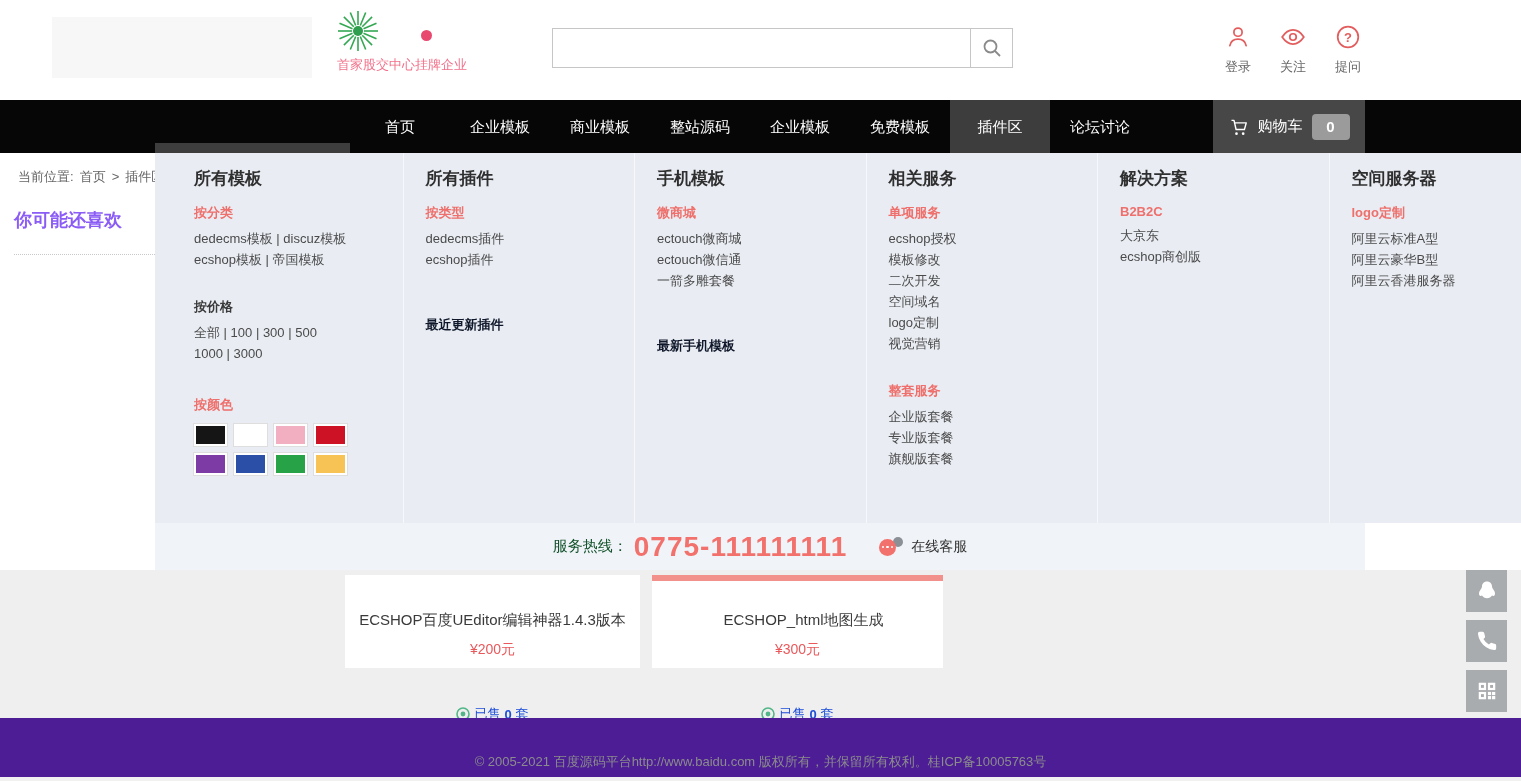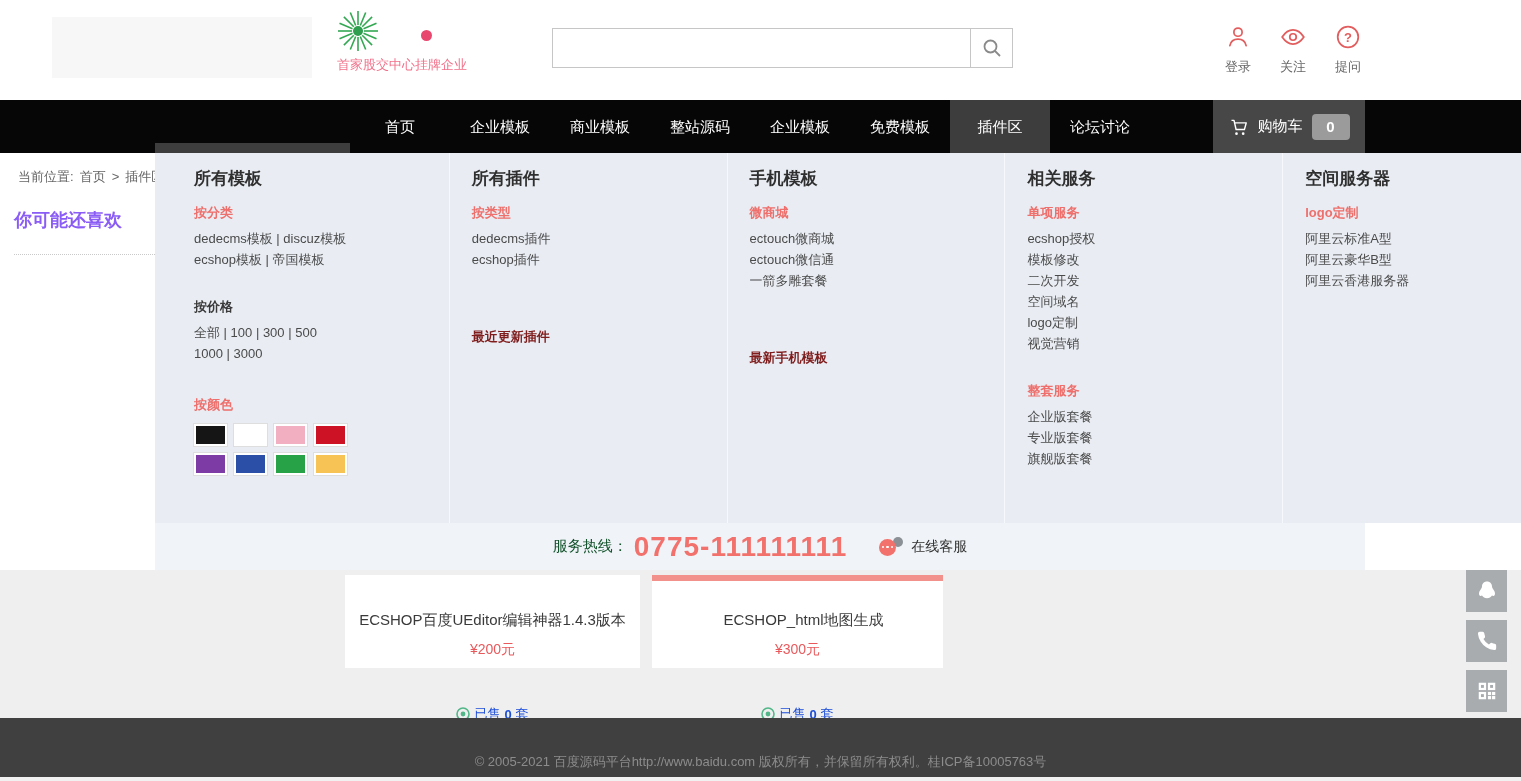--- a/index.html
+++ b/index.html
@@ -41,21 +41,21 @@
   .results .cnt { color:#e9595c; }
   .results-line { position:absolute; left:1378px; top:252px; width:143px; height:1px; background:#ececec; }
   
   .mega { position:absolute; left:155px; top:153px; width:1405px; height:370px; background:#e9edf3; display:flex; z-index:5;padding-left:17px; }
   .mcol { flex:1; padding:14px 0 0 22px; border-right:1px solid #f6f8fb; }
   .mcol:last-child { border-right:none; }
   .mcol h3 { font-size:17px; font-weight:600; color:#2f2f2f; margin-bottom:14px; }
   .mg-label { font-size:13px; font-weight:bold; color:#ee6f6b; margin:28px 0 6px; cursor:pointer; }
   .mg-label.first { margin-top:6px; }
   .mi { display:block; font-size:13px; color:#4a4a4a; line-height:21px; text-decoration:none; cursor:pointer; }
-  .mlink { display:block; font-size:13px; font-weight:bold; color:#7f1d1d; margin-top:58px; cursor:pointer; }
+  .mlink { display:block; font-size:13px; font-weight:bold; color:#0f172a; margin-top:46px; cursor:pointer; }
   .swatches { margin-top:10px; width:160px; display:flex; flex-wrap:wrap; gap:7px; }
   .swatch { width:33px; height:22px; border:2px solid #fff; outline:1px solid #dedede; cursor:pointer; }
   
   .hotline { position:absolute; left:155px; top:523px; width:1210px; height:47px; background:#f0f3f7; display:flex; align-items:center; justify-content:center; gap:6px; z-index:5; }
   .hotline .hl-label { font-size:15px; color:#14532d; }
   .hotline .hl-number { font-size:28px; font-weight:bold; color:#f2716c; letter-spacing:1px; }
   .chat-icon { position:relative; width:26px; height:20px; margin-left:26px; }
   .chat-back { position:absolute; right:2px; top:0; width:10px; height:10px; border-radius:50%; background:#8b9096; }
   .chat-front { position:absolute; left:0; top:2px; width:17px; height:17px; border-radius:50%; background:#f2716c; display:flex; align-items:center; justify-content:center; gap:2px; }
   .chat-front i { width:2.5px; height:2.5px; border-radius:50%; background:#fff; }
@@ -68,21 +68,21 @@
   .card .title { text-align:center; margin-top:36px; font-size:15px; color:#3a3a3a; }
   .card2 .title { margin-top:30px;margin-left:12px; }
   .card .meta { display:flex; justify-content:center; align-items:center; gap:46px; margin-top:11px;flex-direction:column; }
   .price { font-size:14px; color:#e9595c; }
   .sold { display:flex; align-items:center; gap:4px; font-size:13px; color:#1d4ed8; }
   .sold b { font-weight:bold; }
   
   .floats { position:absolute; left:1466px; top:570px; width:41px; }
   .fbtn { width:41px; height:42px; background:#a9acaf; margin-bottom:8px; display:flex; align-items:center; justify-content:center; cursor:pointer; }
   
-  .footer { position:absolute; left:0; top:718px; width:1521px; height:59px; background:#404040; display:flex; justify-content:center; align-items:flex-end; }
+  .footer { position:absolute; left:0; top:718px; width:1521px; height:59px; background:#4c1d95; display:flex; justify-content:center; align-items:flex-end; }
   .footer p { font-size:13px; color:#8c8c8c; padding-bottom:6px; }
   .bottom-strip { position:absolute; left:0; top:777px; width:1521px; height:4px; background:#f1f1f1; }
 </style>
 </head>
 <body>
 
 <div class="header">
   <div class="logo-placeholder"></div>
 
   <div class="cert-badge">
@@ -240,20 +240,26 @@
     <a class="mi">二次开发</a>
     <a class="mi">空间域名</a>
     <a class="mi">logo定制</a>
     <a class="mi">视觉营销</a>
     <div class="mg-label">整套服务</div>
     <a class="mi">企业版套餐</a>
     <a class="mi">专业版套餐</a>
     <a class="mi">旗舰版套餐</a>
   </div>
 
+  <div class="mcol">
+    <h3>解决方案</h3>
+    <div class="mg-label first">B2B2C</div>
+    <a class="mi">大京东</a>
+    <a class="mi">ecshop商创版</a>
+  </div>
 
   <div class="mcol">
     <h3>空间服务器</h3>
     <div class="mg-label first">logo定制</div>
     <a class="mi">阿里云标准A型</a>
     <a class="mi">阿里云豪华B型</a>
     <a class="mi">阿里云香港服务器</a>
   </div>
 </div>
 

